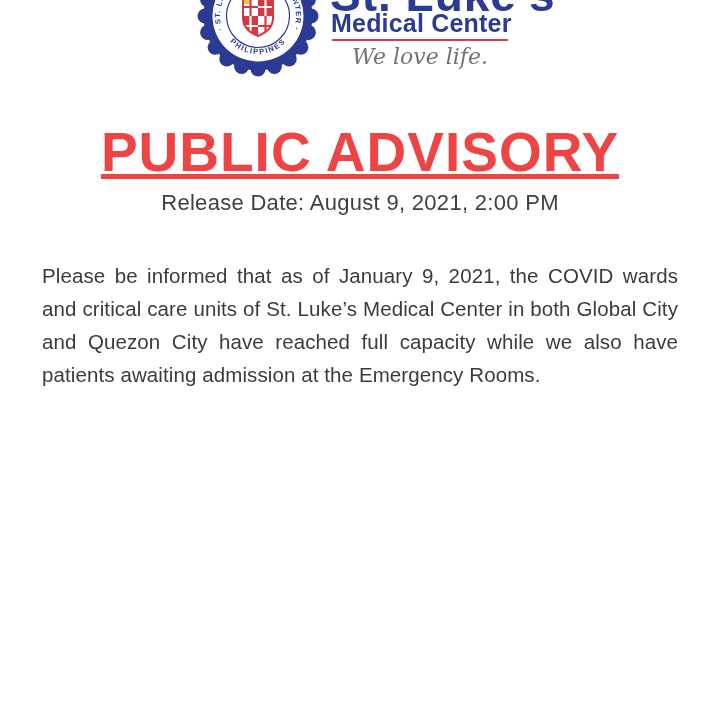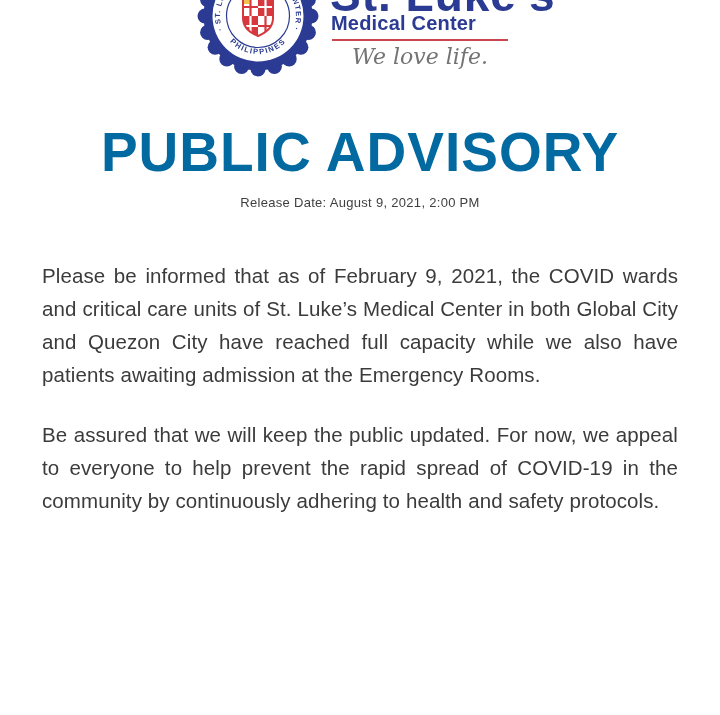--- a/index.html
+++ b/index.html
@@ -27,21 +27,21 @@
     font-weight: 700;
     line-height: 46px;
     letter-spacing: 1px;
     color: #2B3A92;
     white-space: nowrap;
   }
   .wordmark {
     position: absolute;
     left: 331px;
     top: 8px;
-    font-size: 20px;
+    font-size: 25px;
     font-weight: 600;
     line-height: 30px;
     letter-spacing: 0.2px;
     color: #2B3A92;
     white-space: nowrap;
   }
   .brand-rule {
     position: absolute;
     left: 332px;
     top: 39px;
@@ -63,27 +63,28 @@
     white-space: nowrap;
   }
   
   .title {
     margin: 124px 0 12px 0;
     text-align: center;
     font-size: 55px;
     font-weight: 700;
     line-height: 57px;
     letter-spacing: 1px;
-    color: #0369a1;
+    color: #ef4444;
     white-space: nowrap;
+    text-decoration: underline;
   }
   .release {
     margin: 10px 0 0 0;
     text-align: center;
-    font-size: 13px;
+    font-size: 22px;
     line-height: 19px;
     letter-spacing: 0.3px;
     color: #3F3F3F;
   }
   .body-copy { margin: 47px 42px 0 42px; }
   .body-copy p {
     margin: 0 0 27px 0;
     font-size: 20.5px;
     line-height: 33px;
     letter-spacing: 0.1px;
@@ -169,17 +170,16 @@
     <div class="wordmark">Medical Center</div>
     <div class="brand-rule"></div>
     <div class="tagline">We love life.</div>
   </div>
 
   <h1 class="title">PUBLIC ADVISORY</h1>
 
   <div class="release">Release Date: August 9, 2021, 2:00 PM</div>
 
   <div class="body-copy">
-    <p>Please be informed that as of February 9, 2021, the COVID wards and critical care units of St. Luke’s Medical Center in both Global City and Quezon City have reached full capacity while we also have patients awaiting admission at the Emergency Rooms.</p>
-    <p>Be assured that we will keep the public updated. For now, we appeal to everyone to help prevent the rapid spread of COVID-19 in the community by continuously adhering to health and safety protocols.</p>
+    <p>Please be informed that as of January 9, 2021, the COVID wards and critical care units of St. Luke’s Medical Center in both Global City and Quezon City have reached full capacity while we also have patients awaiting admission at the Emergency Rooms.</p>
   </div>
 
 </div>
 
 </body></html>

